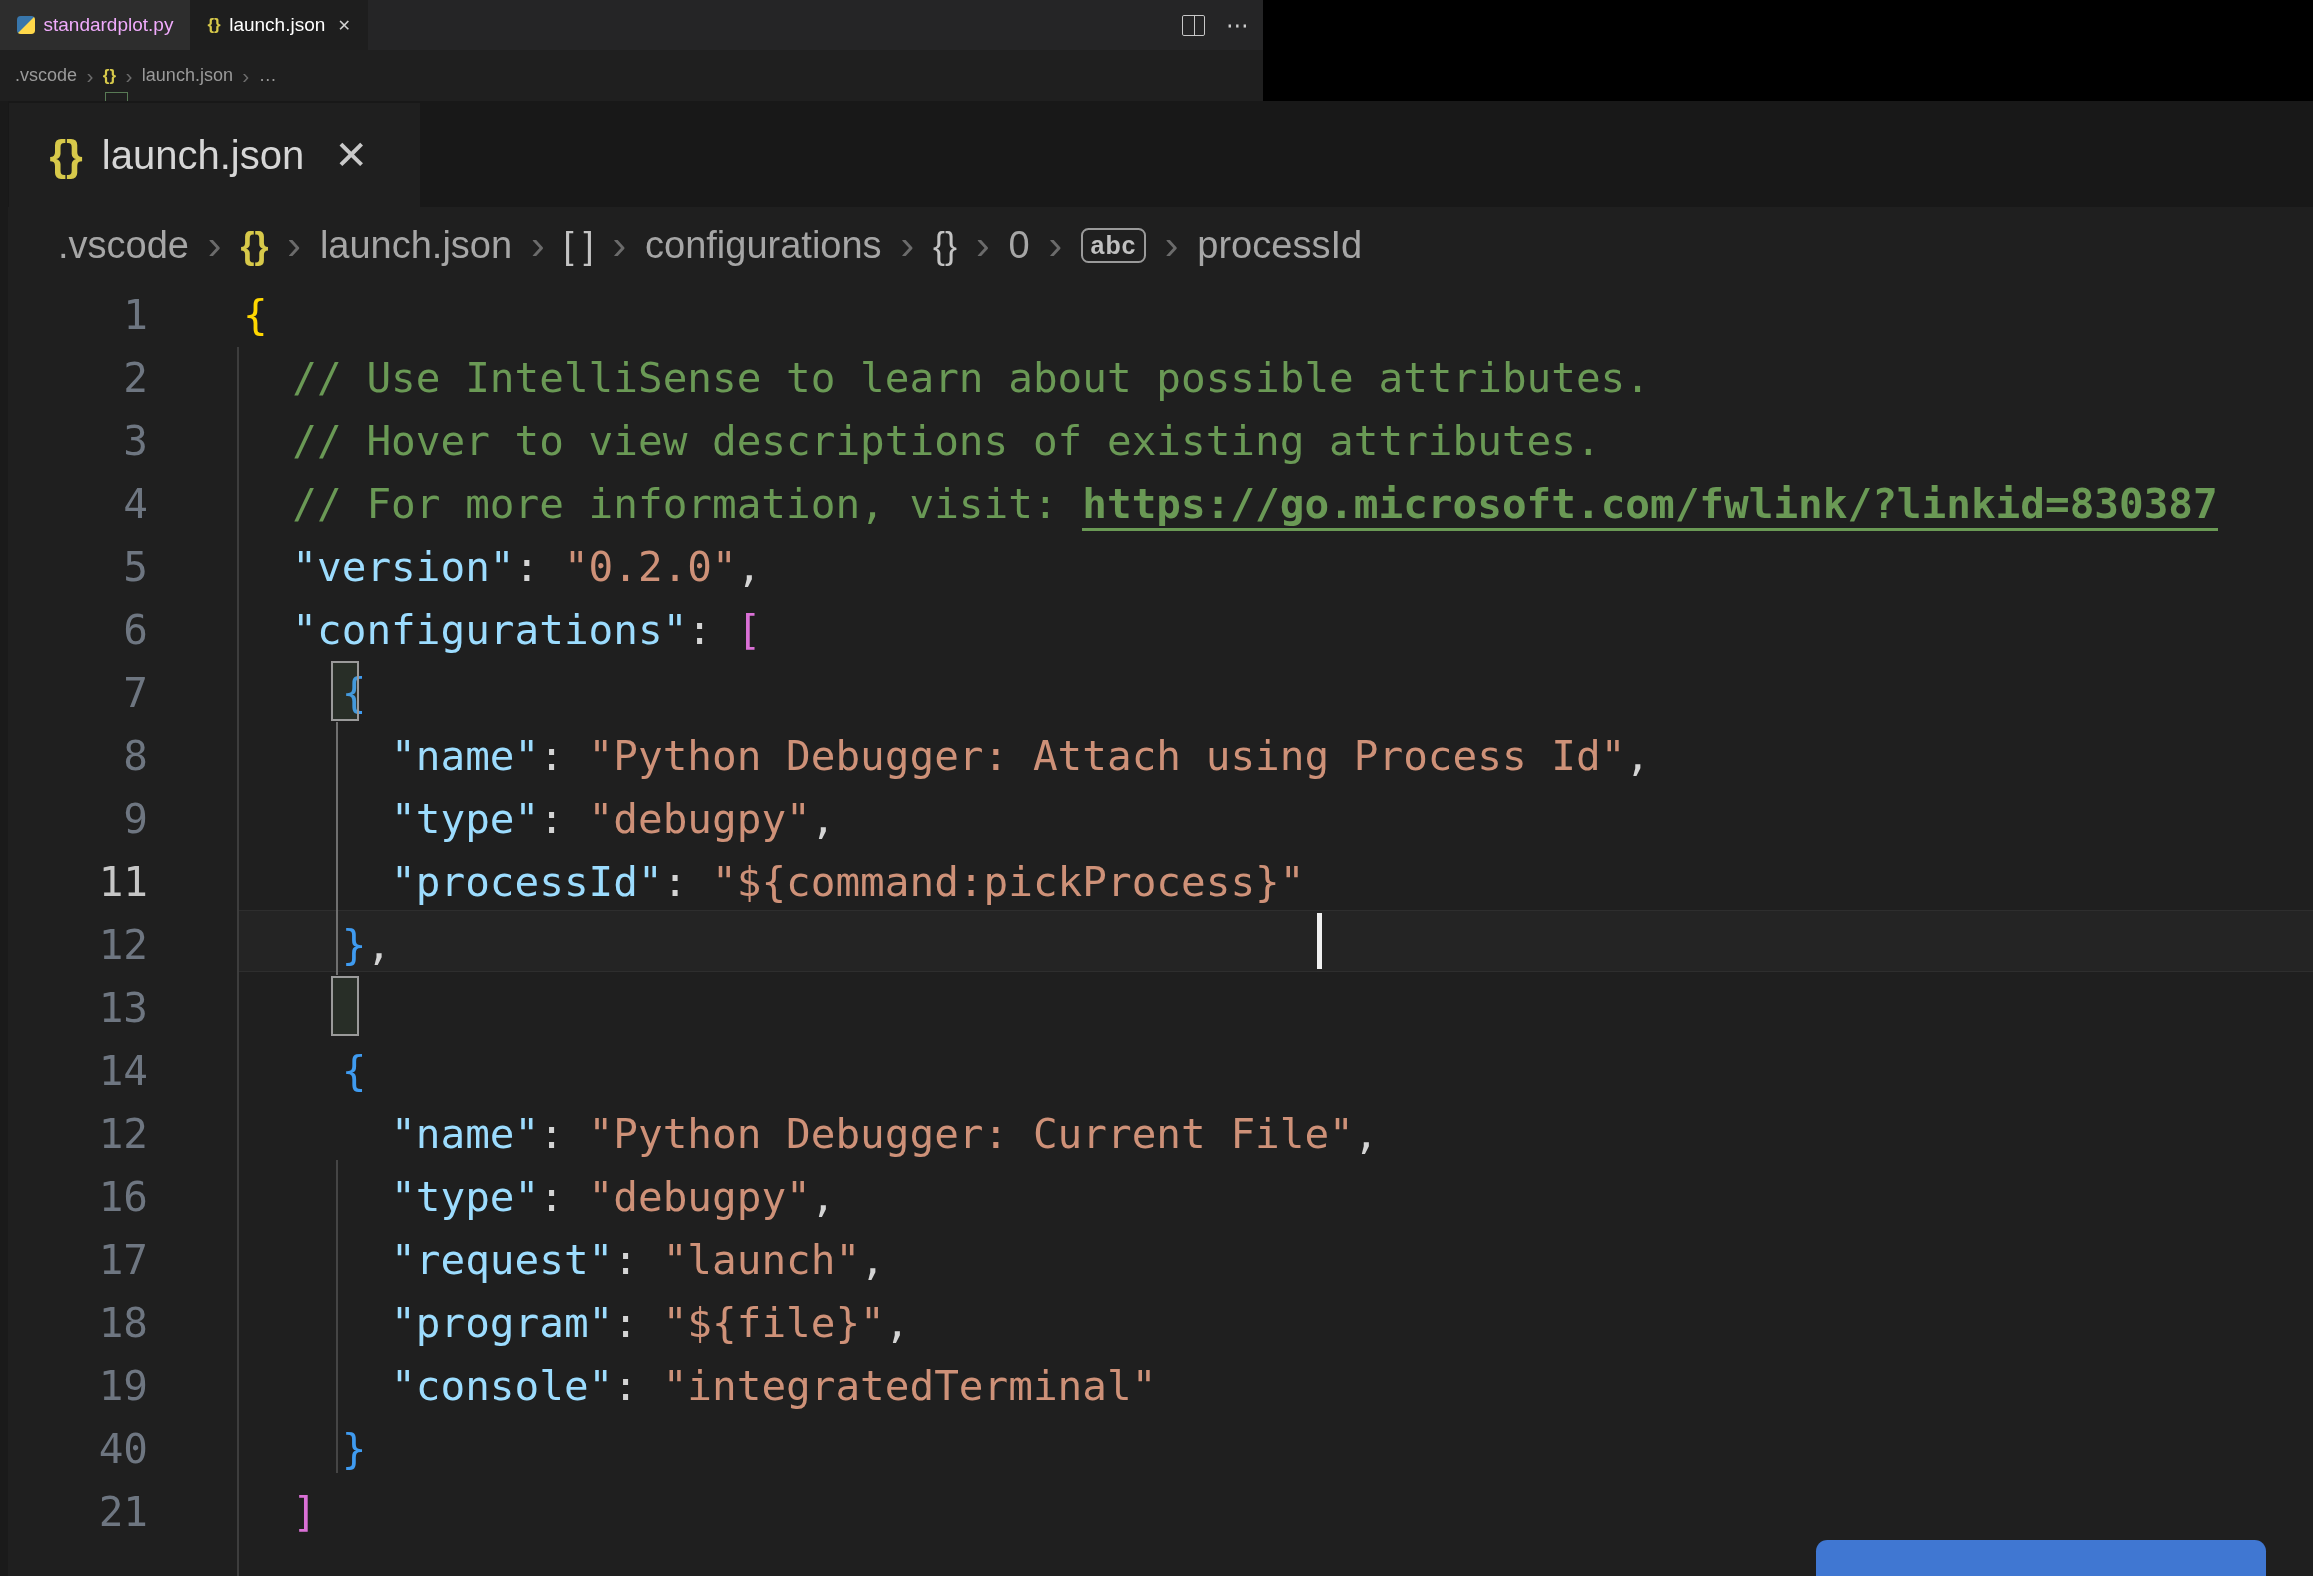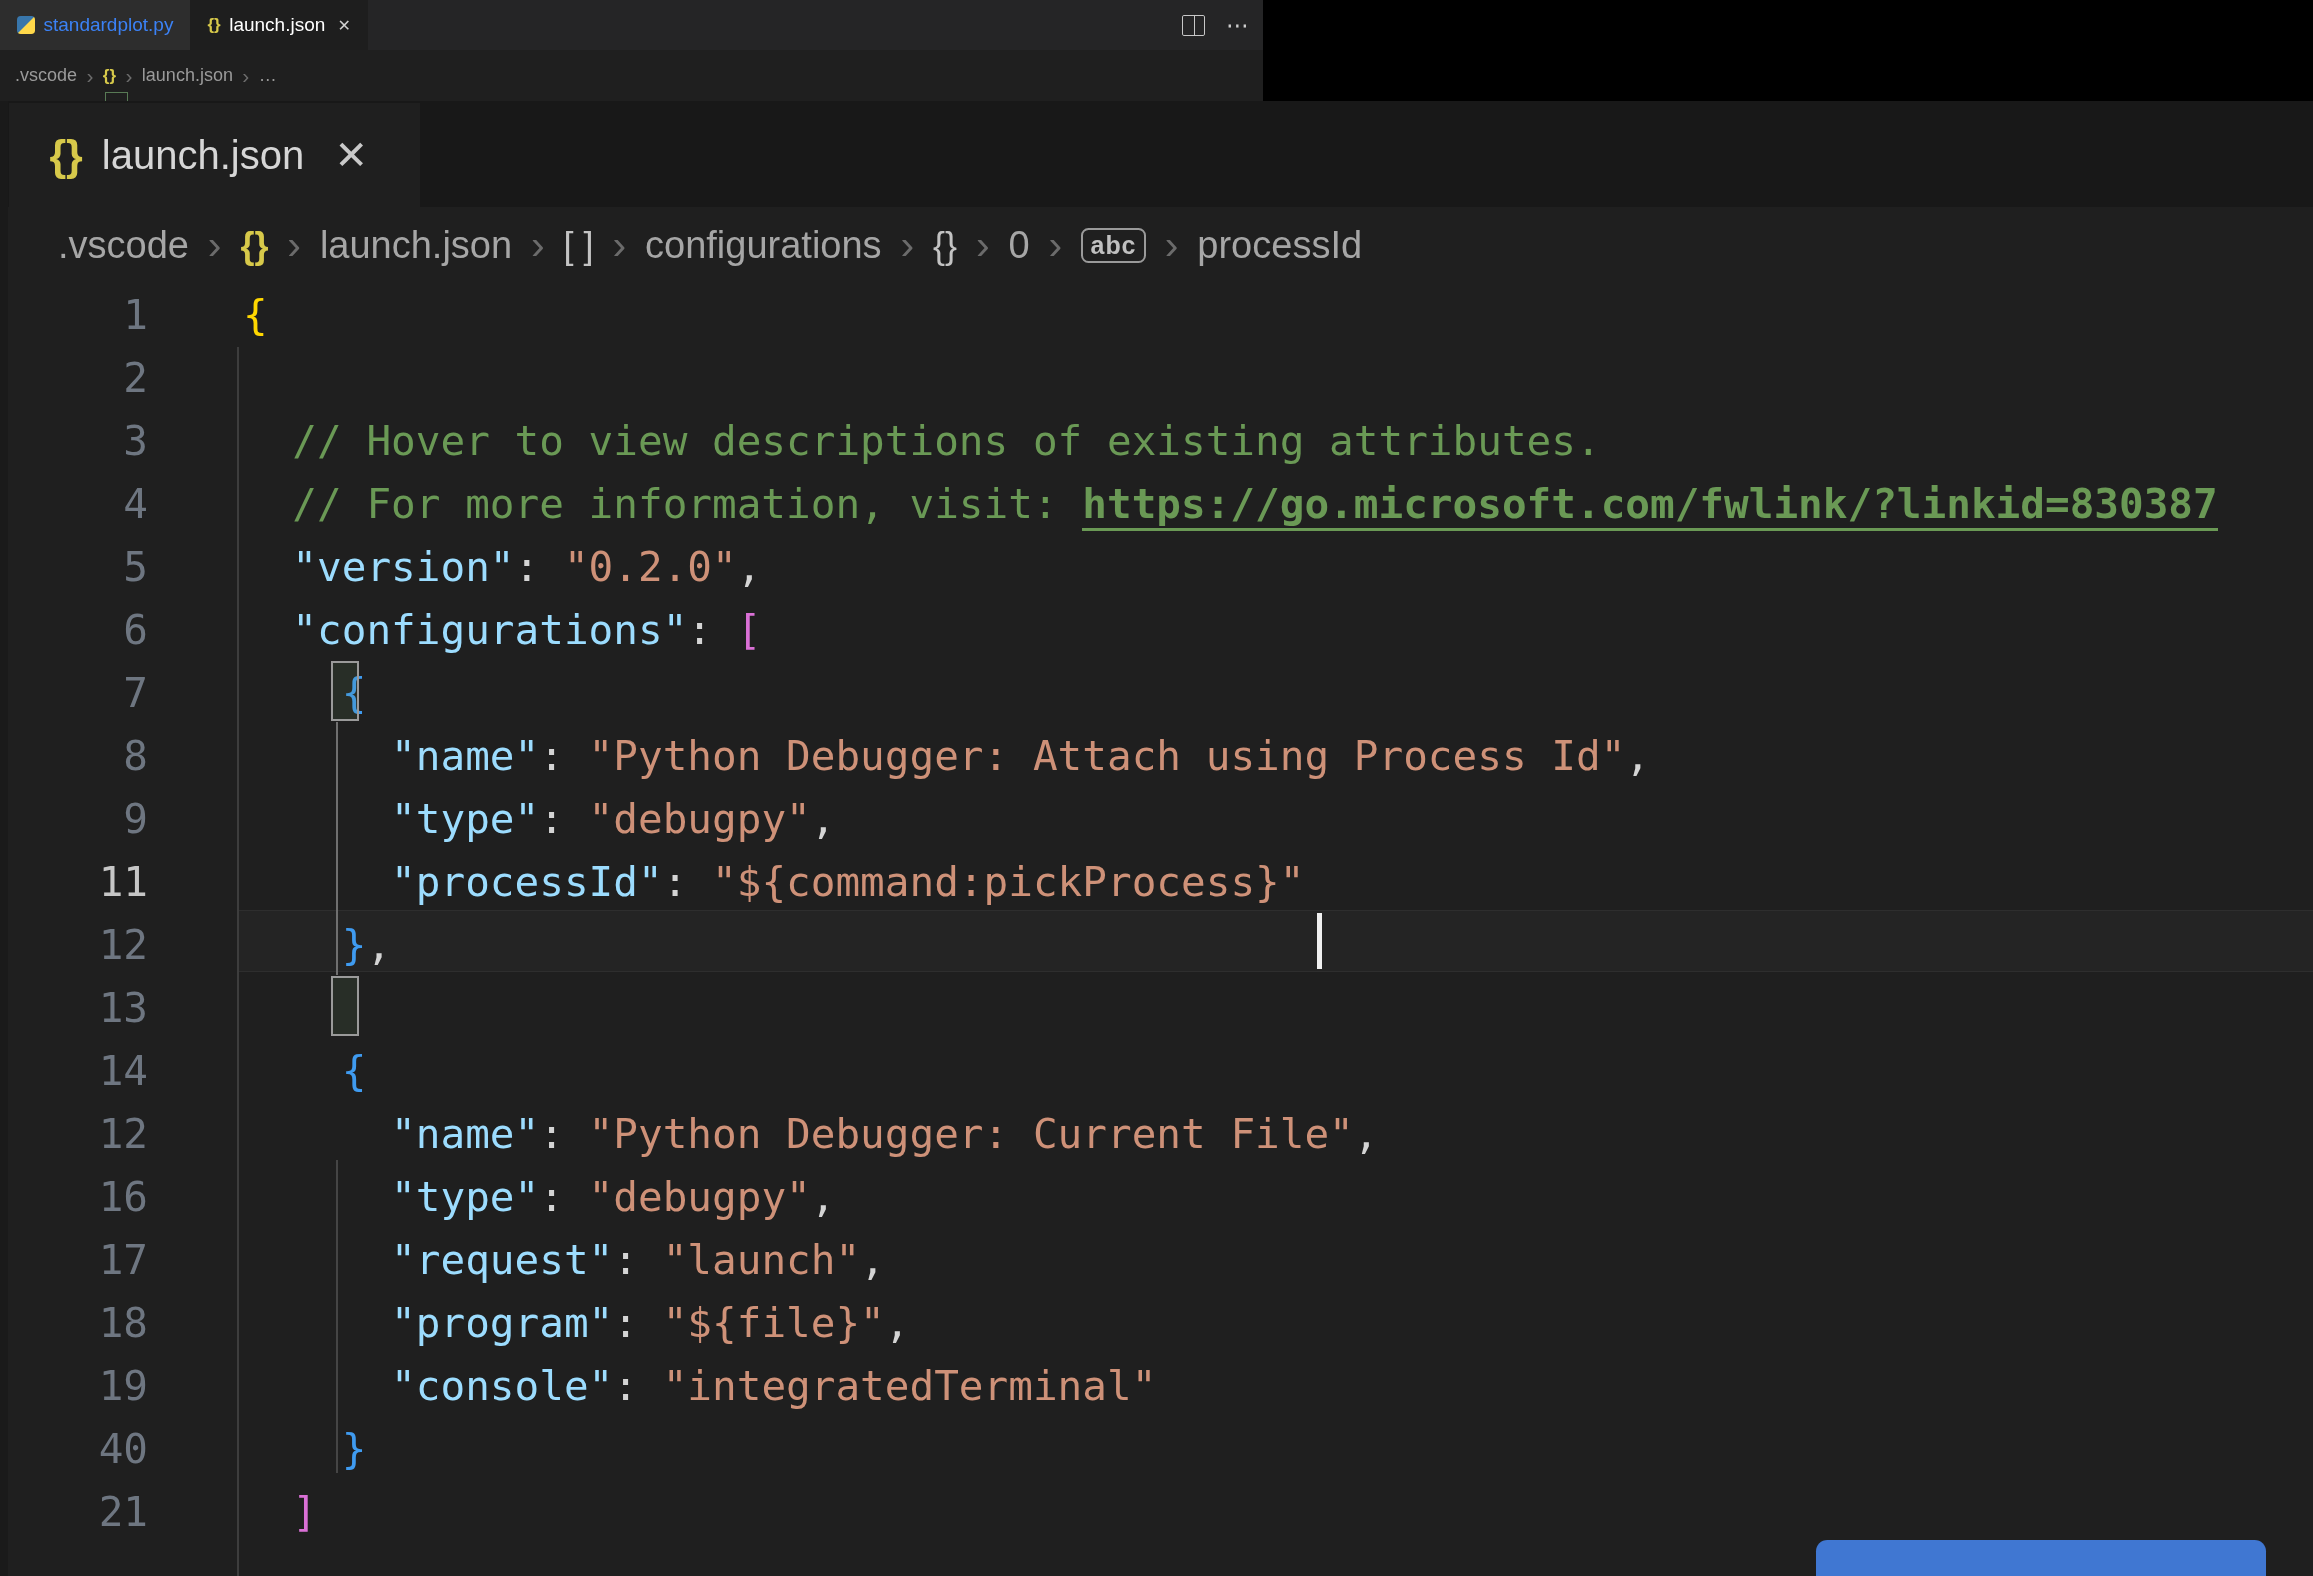--- a/index.html
+++ b/index.html
@@ -4,21 +4,21 @@
 <style>
   html,body{margin:0;padding:0;background:#000;}
   #stage{position:relative;width:2314px;height:1576px;overflow:hidden;
          background:var(--editor-bg,#1f1f1f);
          font-family:"Liberation Sans",sans-serif;}
 
   
   .mini-bar{position:absolute;left:0;top:0;width:1263px;height:50px;
             background:var(--mini-bar-bg,#252526);display:flex;align-items:stretch;}
   .mini-tab{display:flex;align-items:center;gap:8.5px;padding:0 17px;height:100%;
-            font-size:19px;color:#3b82f6;cursor:pointer;}
+            font-size:19px;color:#f0abfc;cursor:pointer;}
   .mini-tab.active{color:#ffffff;}
   .py-icon{width:18px;height:18px;border-radius:3.8px;
            background:linear-gradient(135deg,#3876ab 49%,#ffd84a 51%);}
   .mini-braces{color:var(--json-icon,#d7c94a);font-weight:700;font-size:17px;}
   .mini-close{color:#d0d0d0;font-size:16px;margin-left:3.8px;}
   .mini-actions{position:absolute;left:1182px;top:0;height:50px;display:flex;align-items:center;gap:21px;}
   .split-icon{width:21px;height:19px;border:1.9px solid #c8c8c8;border-radius:1.9px;position:relative;}
   .split-icon .mid{position:absolute;left:50%;top:0;width:1.9px;height:100%;background:#c8c8c8;}
   .more-icon{color:#cfcfcf;font-size:22.6px;letter-spacing:0.9px;}
   .mini-crumbs{position:absolute;left:0;top:50px;width:1263px;height:51px;
@@ -155,20 +155,21 @@
   <div class="cursor"></div>
   <button class="primary-btn"></button>
 
   <div class="code" id="code">
       <div class="row">
         <span class="ln">1</span>
         <pre><span class="tk-b1">{</span></pre>
       </div>
       <div class="row">
         <span class="ln">2</span>
+        <pre><span class="tk-com">  // Use IntelliSense to learn about possible attributes.</span></pre>
       </div>
       <div class="row">
         <span class="ln">3</span>
         <pre><span class="tk-com">  // Hover to view descriptions of existing attributes.</span></pre>
       </div>
       <div class="row">
         <span class="ln">4</span>
         <pre><span class="tk-com">  // For more information, visit: </span><span class="tk-lnk">https://go.microsoft.com/fwlink/?linkid=830387</span></pre>
       </div>
       <div class="row">

